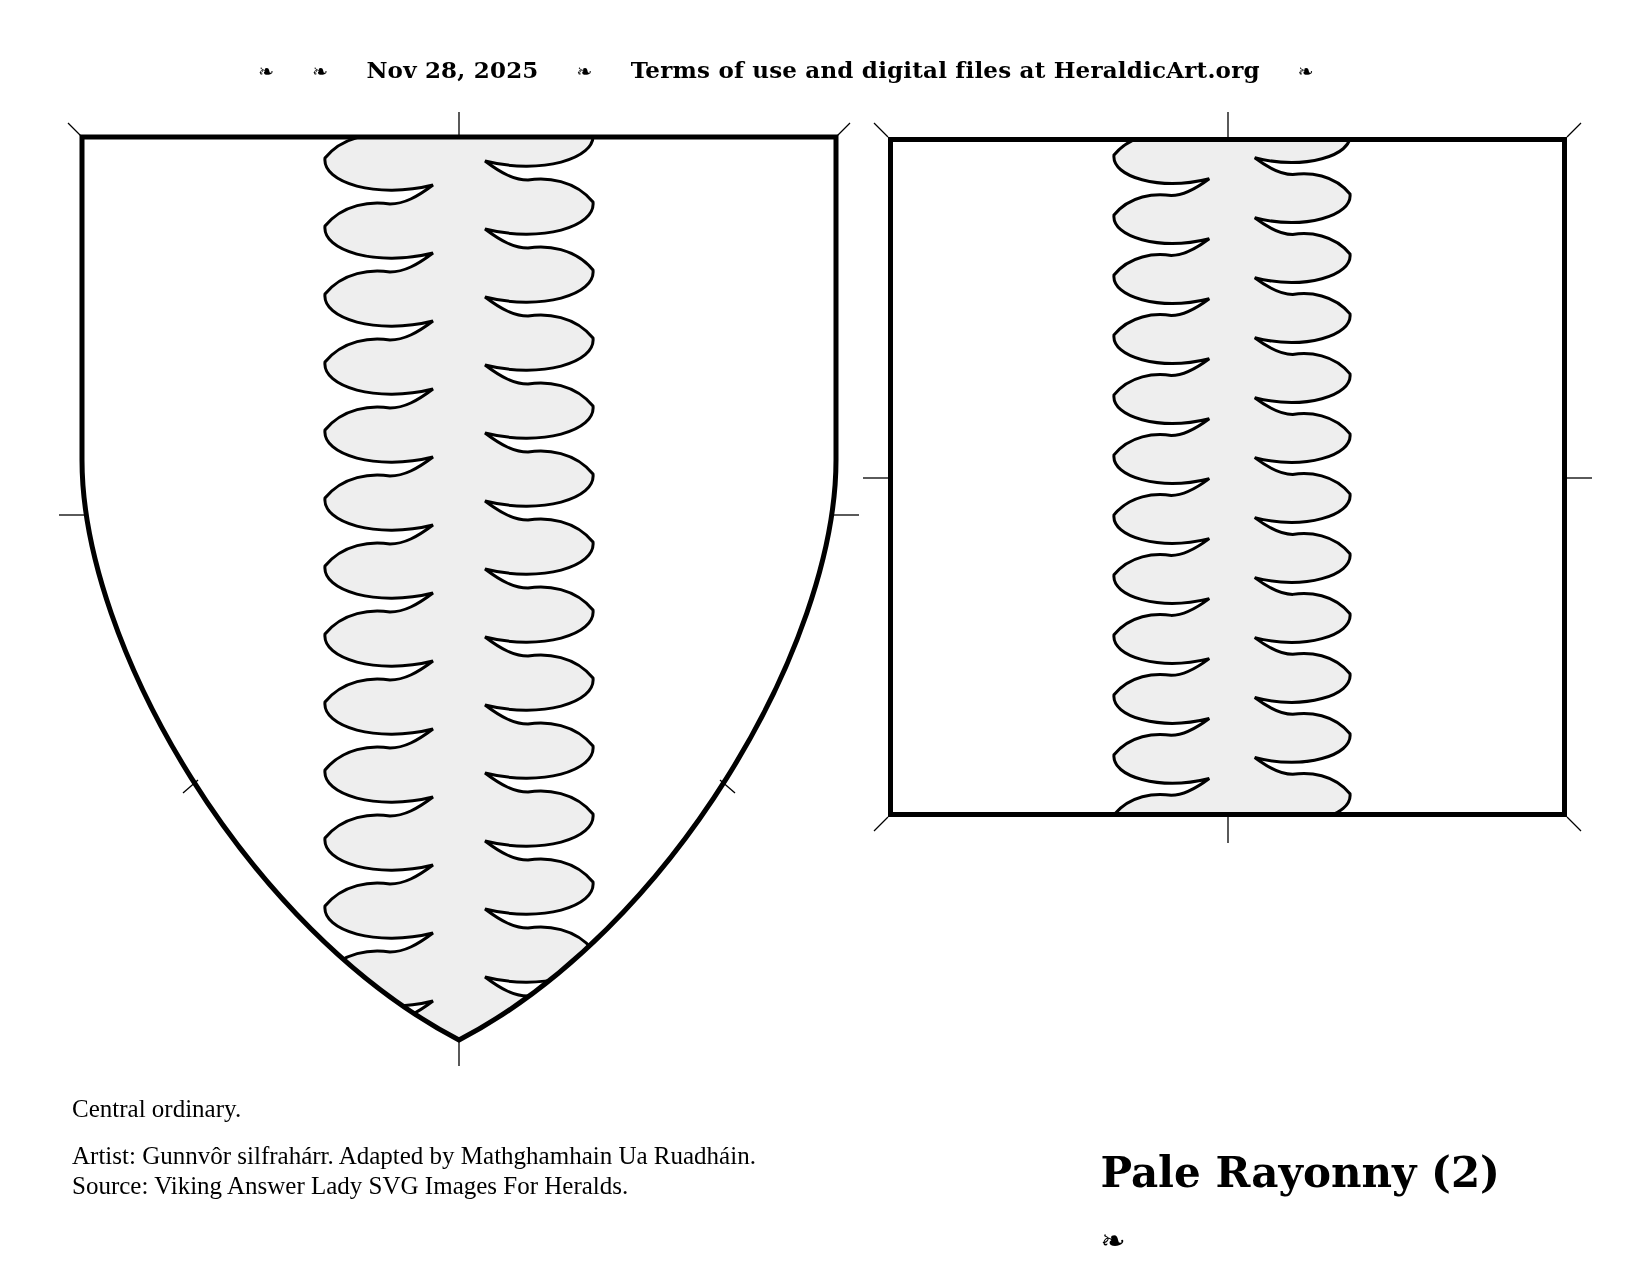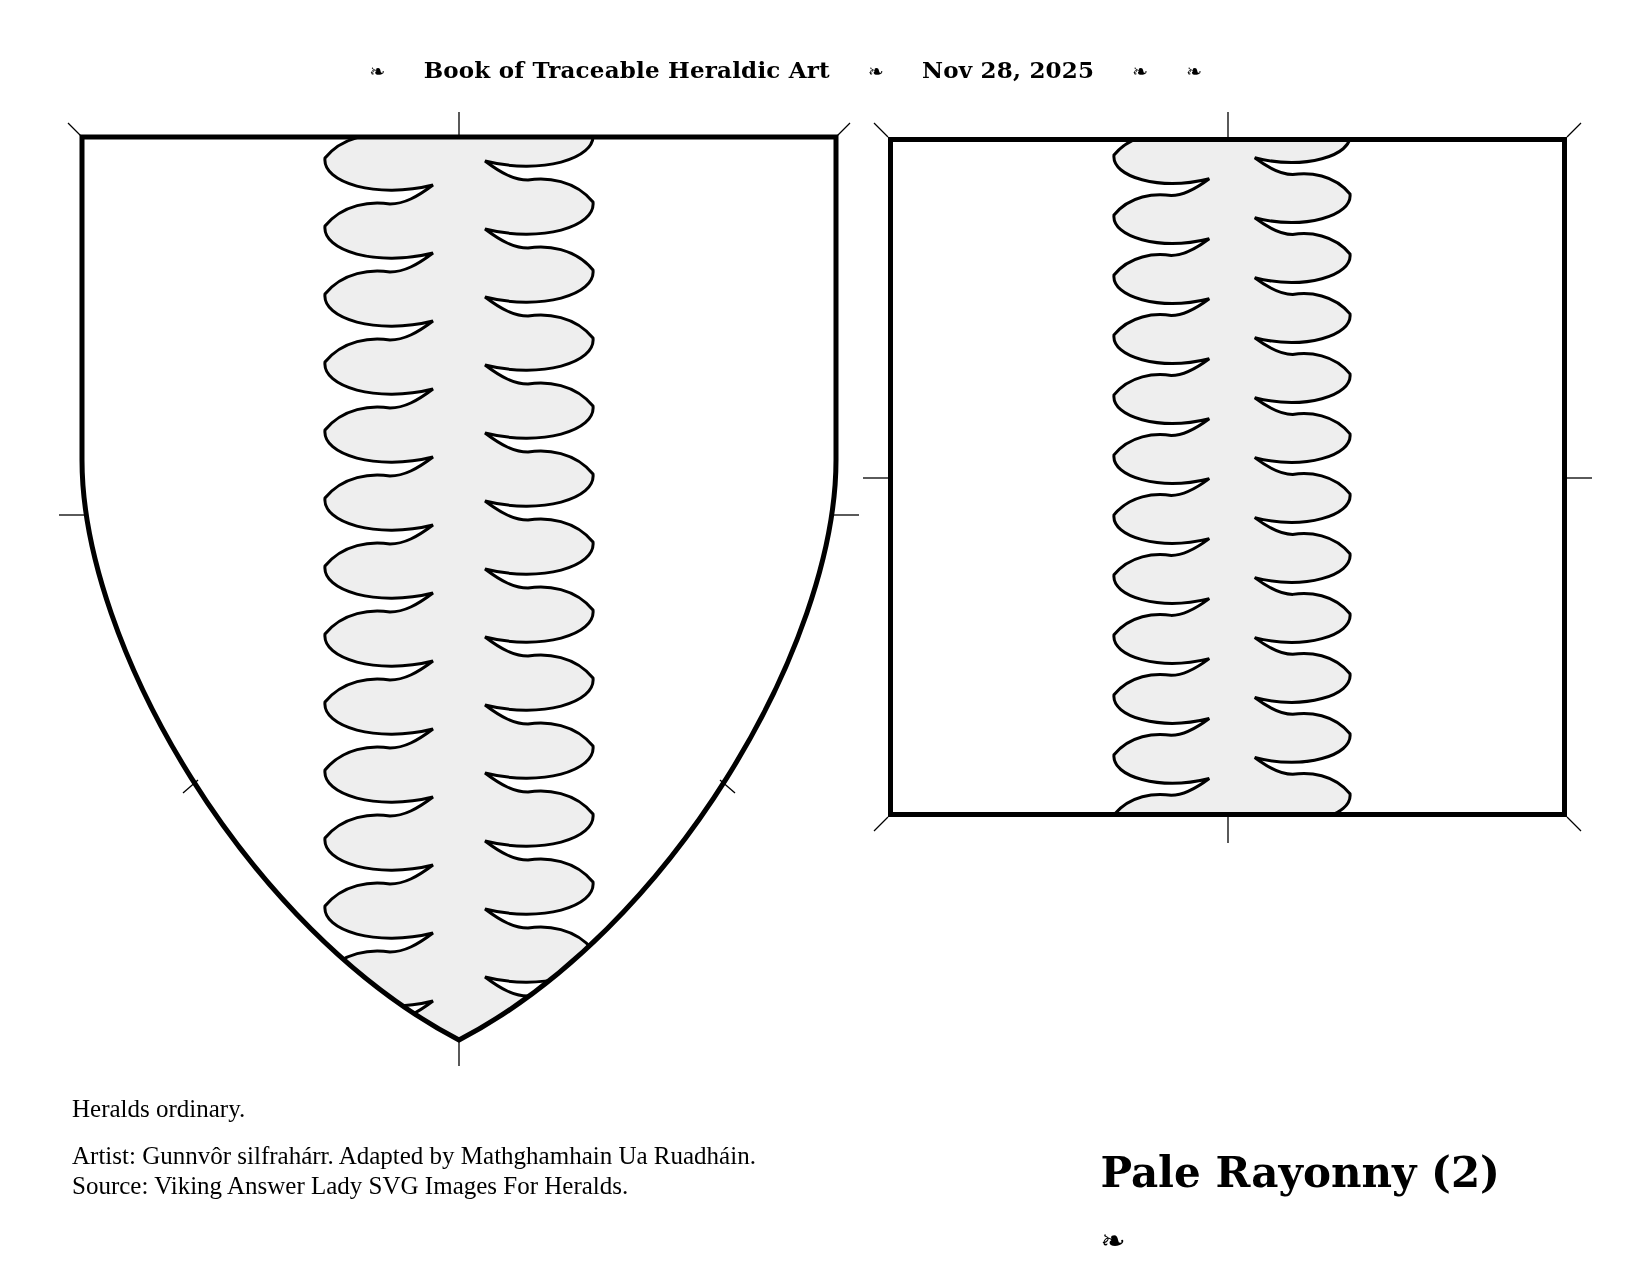--- a/index.html
+++ b/index.html
@@ -29,24 +29,24 @@
   }
   .footer-title .fleuron { font-size:30px; }
 </style>
 </head>
 <body>
 
 <div class="page">
 
   <div class="page-header">
     <span class="fleuron">❧</span>
-    <span>Book of Traceable Heraldic Art</span>
     <span class="fleuron">❧</span>
     <span>Nov 28, 2025</span>
     <span class="fleuron">❧</span>
+    <span>Terms of use and digital files at HeraldicArt.org</span>
     <span class="fleuron">❧</span>
   </div>
 
   <svg class="figures" viewBox="0 0 1650 1275" xmlns="http://www.w3.org/2000/svg">
     <defs>
       <clipPath id="shield-clip">
           <path d="M 82 137 L 836 137 L 836 460 C 836 645 670 930 459 1040 C 248 930 82 645 82 460 Z"></path>
         </clipPath>
       <clipPath id="square-clip">
           <rect x="890.5" y="139.5" width="674" height="675"></rect>
@@ -77,21 +77,21 @@
         <line x1="888" y1="817" x2="874" y2="831"></line>
         <line x1="1567" y1="817" x2="1581" y2="831"></line>
         <line x1="1228" y1="137" x2="1228" y2="112"></line>
         <line x1="1228" y1="817" x2="1228" y2="843"></line>
         <line x1="888" y1="478" x2="863" y2="478"></line>
         <line x1="1567" y1="478" x2="1592" y2="478"></line>
       </g>
   </svg>
 
   <div class="caption">
-    <div class="desc">Heralds ordinary.</div>
+    <div class="desc">Central ordinary.</div>
     <div>Artist: Gunnvôr silfrahárr. Adapted by Mathghamhain Ua Ruadháin.</div>
     <div>Source: Viking Answer Lady SVG Images For Heralds.</div>
   </div>
 
   <div class="footer-title">
     <span>Pale Rayonny (2)</span>
     <span class="fleuron">❧</span>
     <span>4.496</span>
   </div>
 

